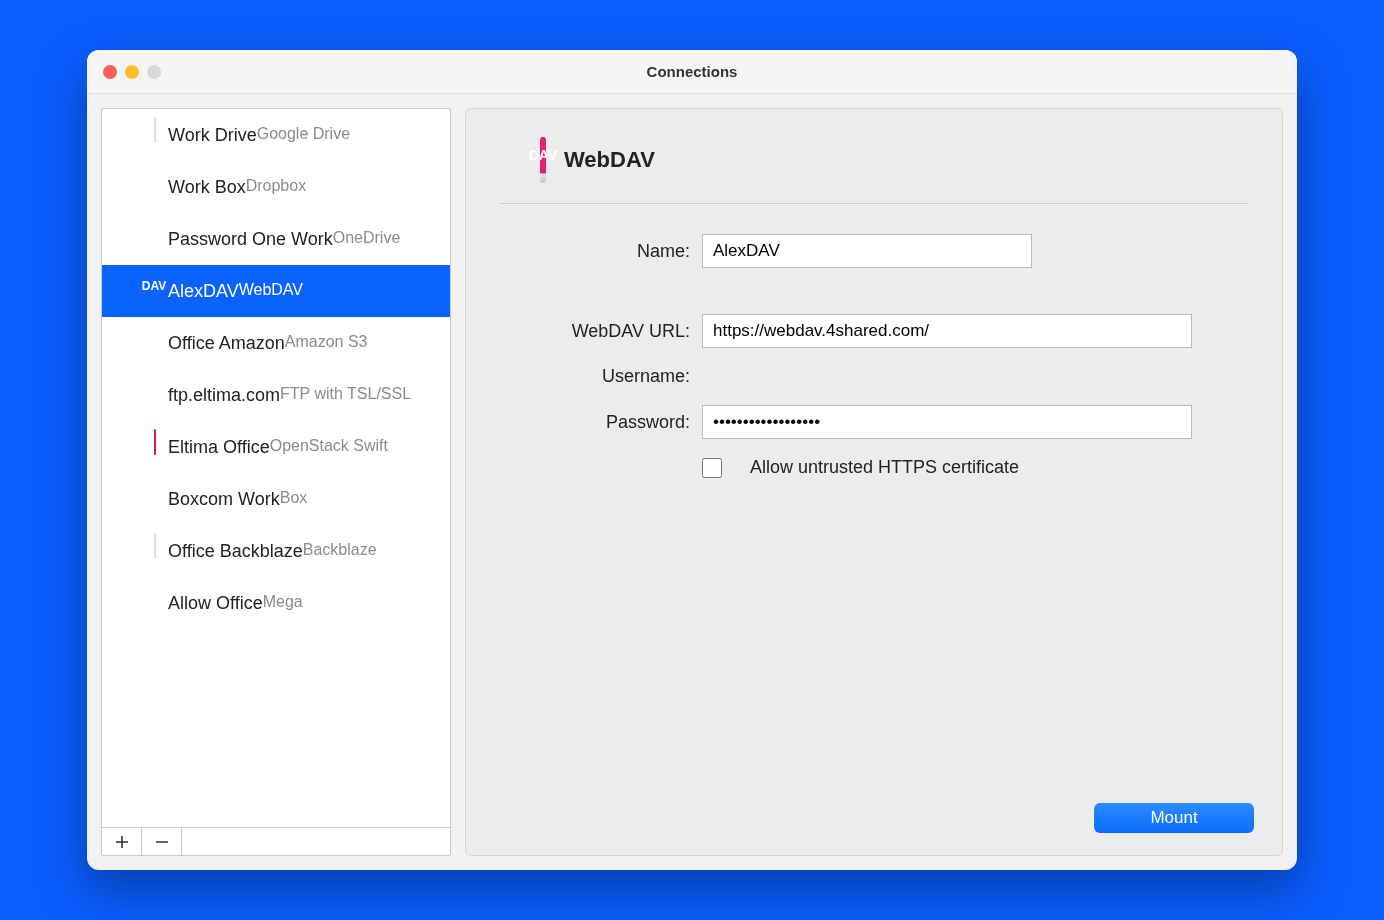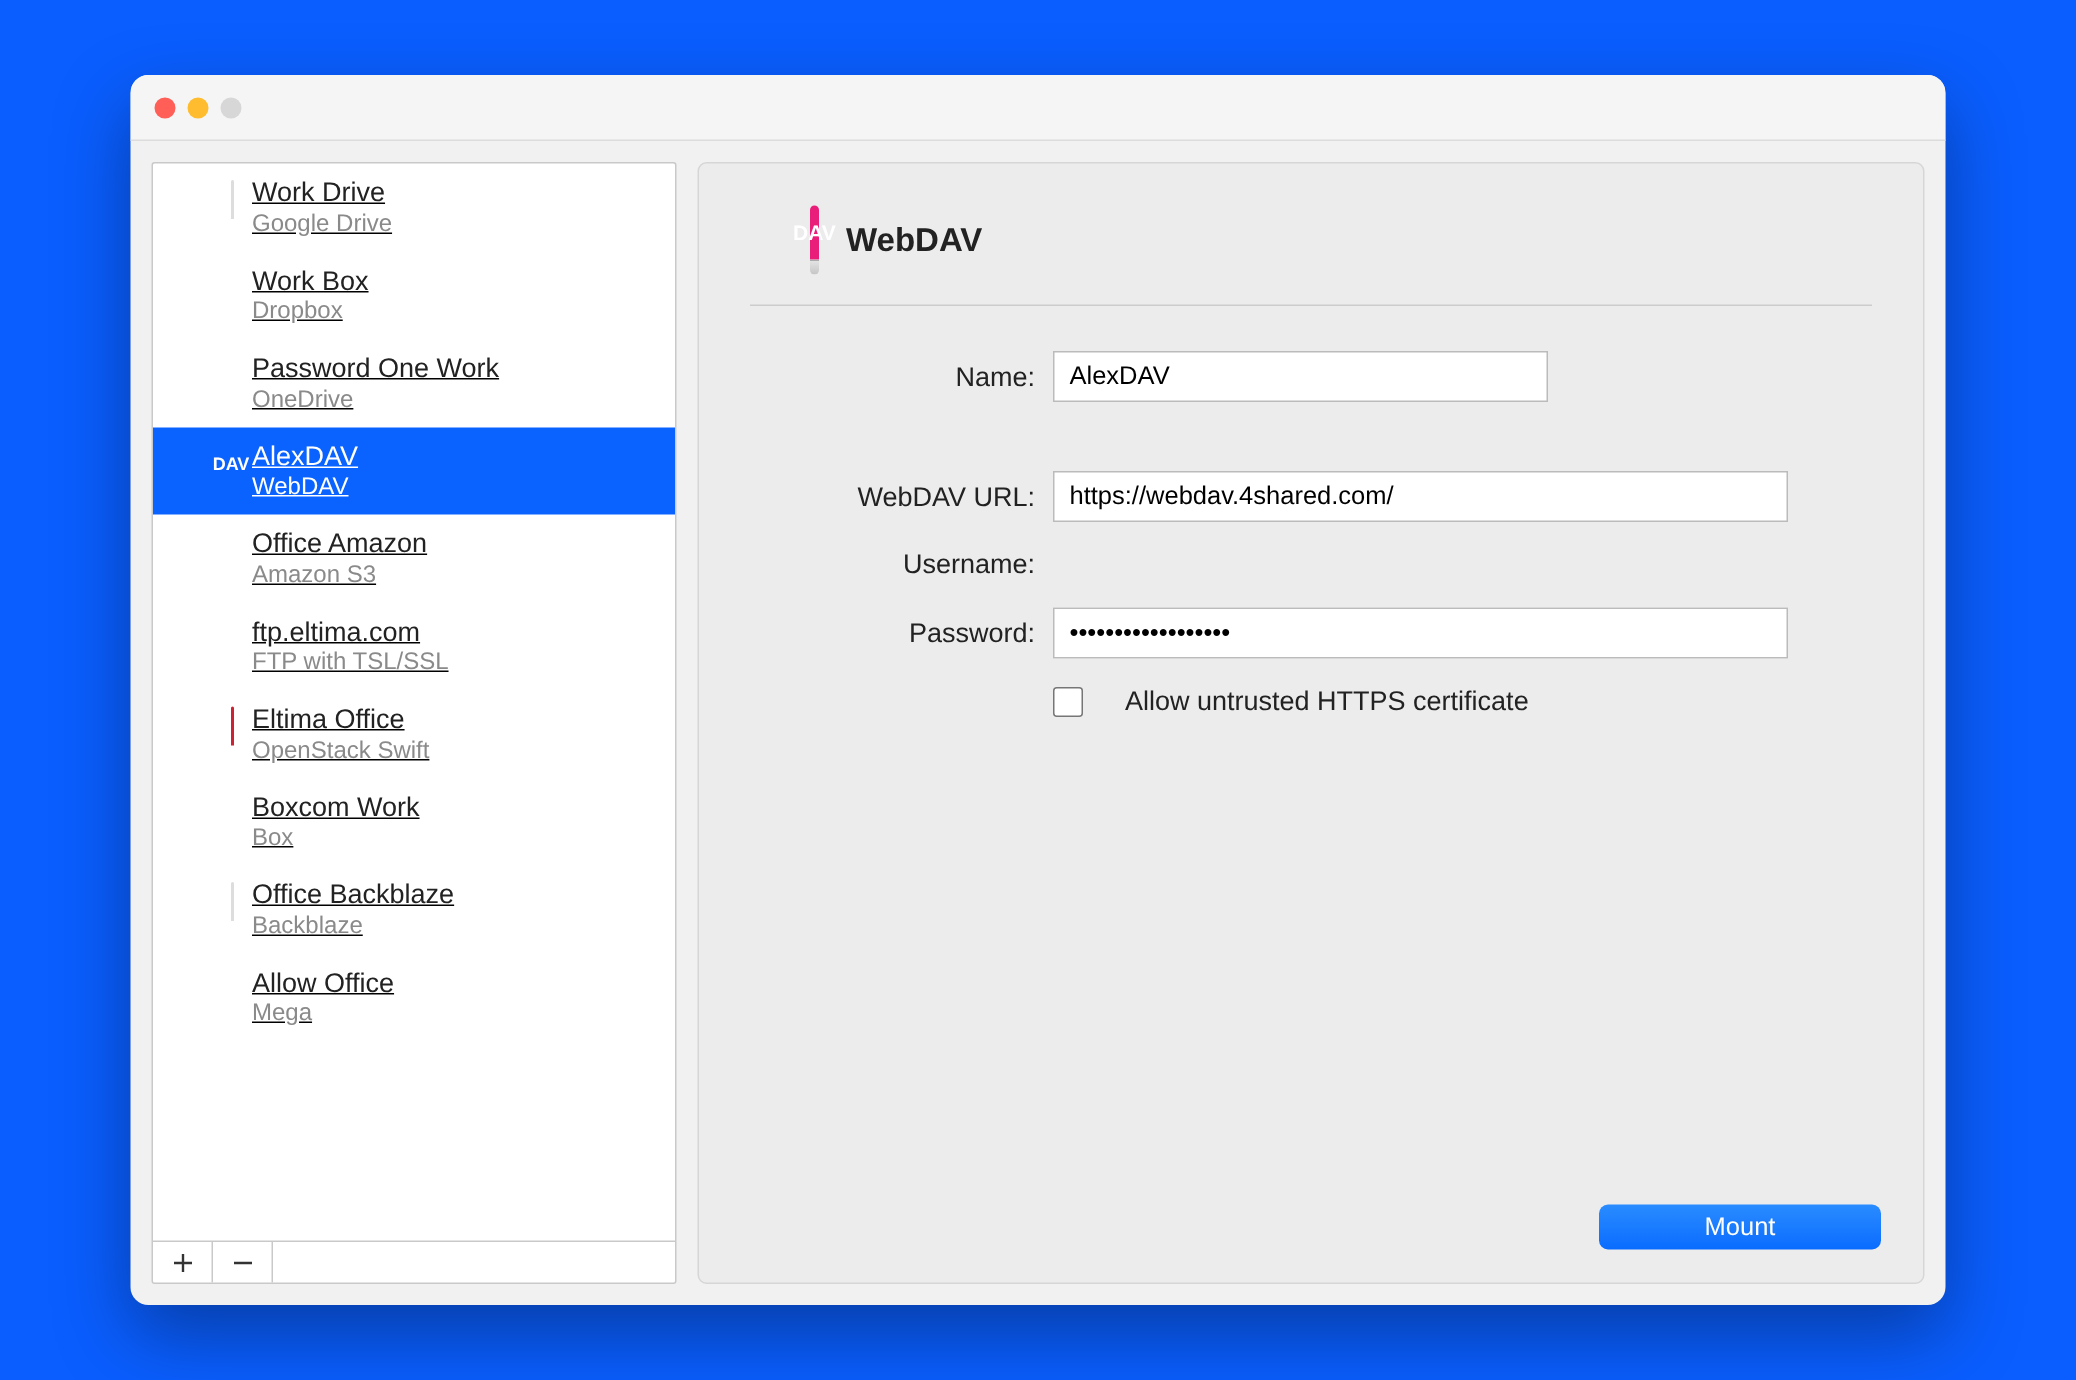--- a/index.html
+++ b/index.html
@@ -50,21 +50,21 @@
   display:flex; flex-direction:column;
 }
 .conn-list { flex:1; overflow:auto; }
 .conn-item {
   display:flex; align-items:center; gap:14px;
   padding:8px 12px; cursor:default;
 }
 .conn-item.selected {
   background:#0a63ff; color:#fff;
 }
-.conn-item .texts { display:flex; flex-direction:column; line-height:1.25;text-decoration:underline; }
+.conn-item .texts { display:flex; flex-direction:row; line-height:1.25; }
 .conn-item .name { font-size:18px; color:#222; }
 .conn-item .sub { font-size:16px; color:#8a8a8a; }
 .conn-item.selected .name,
 .conn-item.selected .sub { color:#fff; }
 
 
 .drive-icon { width:36px; height:36px; display:flex; flex-direction:column;padding-left:40px; }
 .drive-top {
   flex:1; border-top-left-radius:4px; border-top-right-radius:4px;
   display:flex; align-items:center; justify-content:center;
@@ -124,36 +124,37 @@
   font-size:17px; padding:2px 10px;
   border:1px solid #bbb; background:#fff;
 }
 .form-row.name-row input { max-width:330px; }
 .check-row { margin-left:202px; display:flex; align-items:center; gap:28px; }
 .check-row input[type=checkbox]{ width:20px; height:20px; }
 .check-row label { font-size:18px; color:#222; }
 
 .mount-btn {
   position:absolute; right:28px; bottom:22px;
-  width:188px; height:30px;
+  width:160px; height:30px;
   background:linear-gradient(#2a8cff,#0a6cff);
   border:none; border-radius:6px;
   color:#fff; font-size:17px; font-weight:500;
 }
 </style>
 </head>
 <body>
 
 <div class="window">
   <div class="titlebar">
     <div class="traffic-lights">
       <div class="tl red"></div>
       <div class="tl yellow"></div>
       <div class="tl gray"></div>
     </div>
+    <div class="title">Connections</div>
   </div>
 
   <div class="content">
     <div class="sidebar">
       <div class="conn-list" id="conn-list">
           <div class="conn-item">
             <div class="drive-icon ic-gdrive">
               <div class="drive-top">
                 <svg viewBox="0 0 24 22">
                   <polygon points="8,1 16,1 24,15 16,15" fill="#ffcf45"></polygon>

